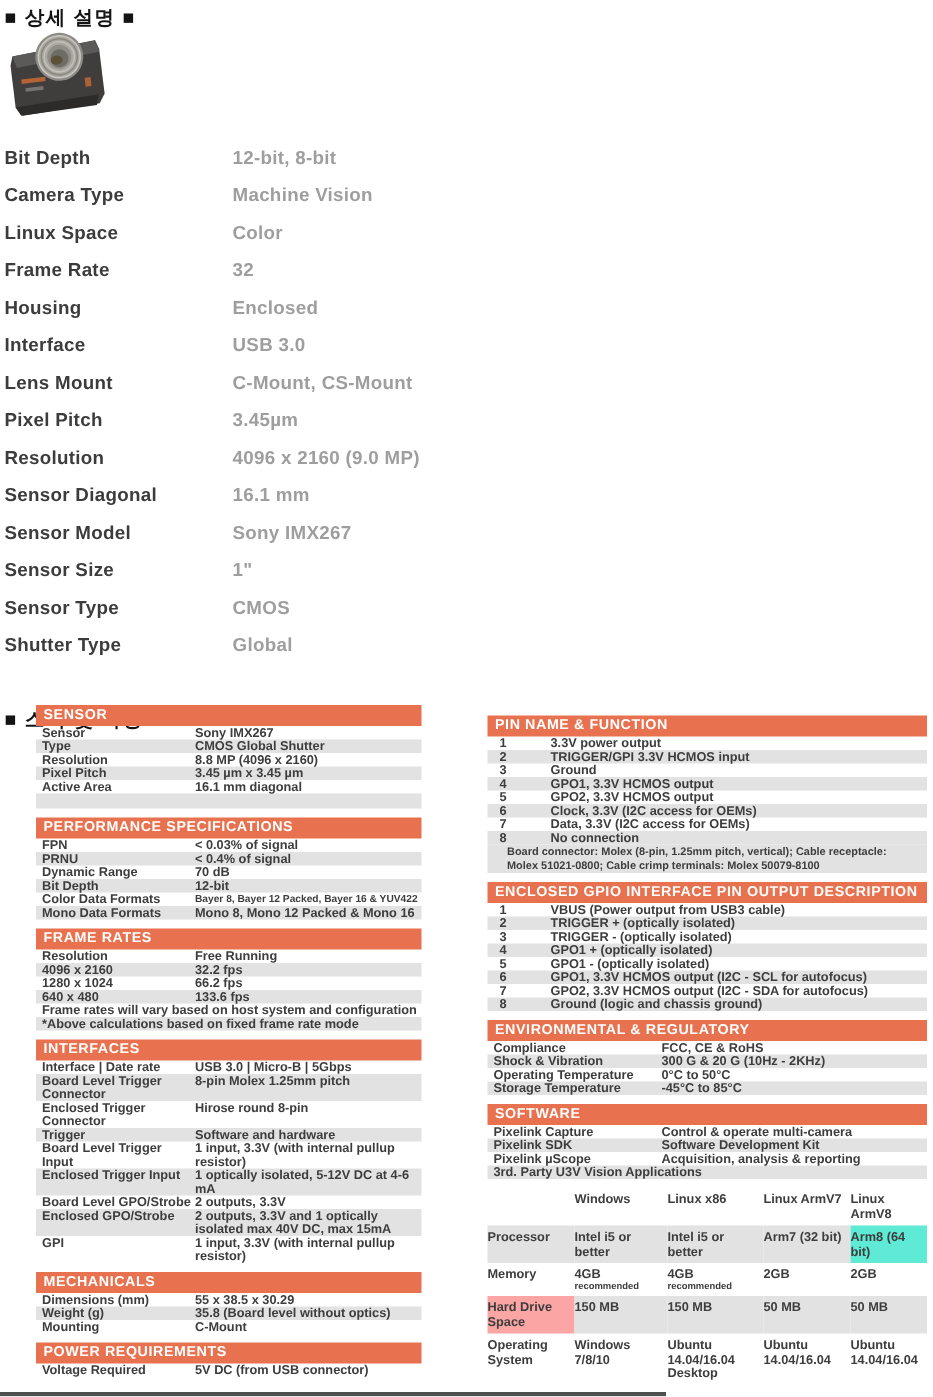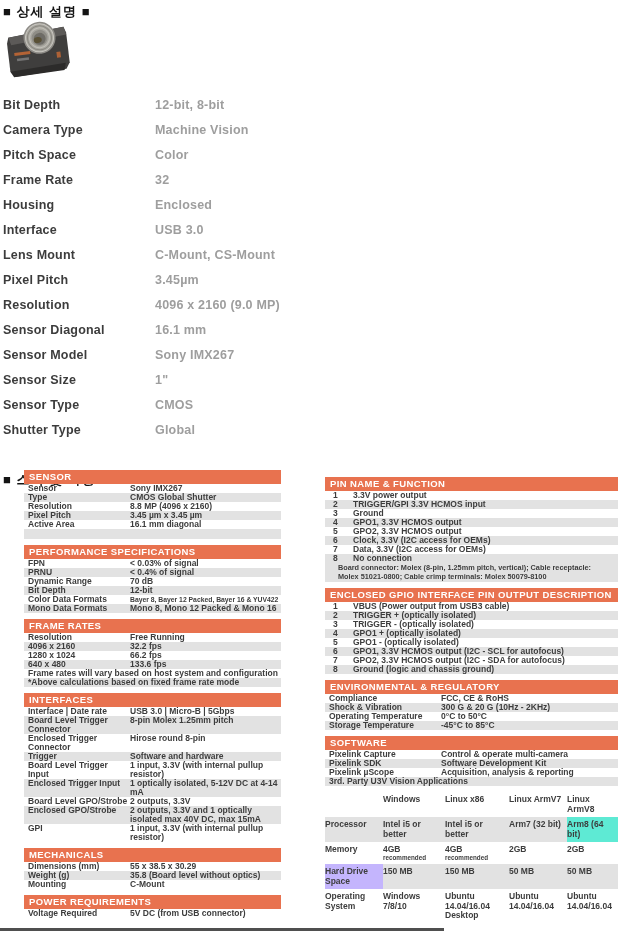--- a/index.html
+++ b/index.html
@@ -25,21 +25,21 @@
   .krow.alt{background:#e2e2e2;}
   .klabel{flex:0 0 106px;box-sizing:border-box;padding:0 2px 0 4px;}
   .col-right .klabel{flex:0 0 116px;}
   .kvalue{flex:1;padding-right:2px;}
   .kvalue.small{font-size:6.8px;}
   .krow.wide{display:block;padding-left:4px;}
   .krow.spacer{height:10px;}
   .pin-row{display:flex;font-size:8.5px;line-height:9px;font-weight:bold;color:#3d3d3d;}
   .pin-row.alt{background:#e2e2e2;}
   .pin-num{flex:0 0 28px;box-sizing:border-box;padding-left:8px;}
-  .pin-text{flex:1;}
+  .pin-text{flex:1;margin-left:14px;}
   .pin-note{background:#e2e2e2;font-size:7.3px;line-height:8.5px;font-weight:bold;
         color:#3d3d3d;padding:1px 13px;}
   
   .os-grid{display:grid;grid-template-columns:58px 62px 64px 58px 51px;}
   .os-cell{font-size:8.5px;line-height:9.5px;font-weight:bold;color:#3d3d3d;
         padding:3px 2px 3px 0;box-sizing:border-box;}
   .os-cell:first-child,.os-label{padding-left:0;}
   .os-cell .sub{display:block;font-size:6.3px;line-height:6.5px;font-weight:bold;}
   .bottom-divider{position:absolute;left:0;top:928px;width:444px;height:3px;background:#4f4f4f;}
 </style>
@@ -73,21 +73,21 @@
   <div class="quick-specs">
       <div class="qrow">
         <div class="qlabel">Bit Depth</div>
         <div class="qvalue">12-bit, 8-bit</div>
       </div>
       <div class="qrow">
         <div class="qlabel">Camera Type</div>
         <div class="qvalue">Machine Vision</div>
       </div>
       <div class="qrow">
-        <div class="qlabel">Pitch Space</div>
+        <div class="qlabel">Linux Space</div>
         <div class="qvalue">Color</div>
       </div>
       <div class="qrow">
         <div class="qlabel">Frame Rate</div>
         <div class="qvalue">32</div>
       </div>
       <div class="qrow">
         <div class="qlabel">Housing</div>
         <div class="qvalue">Enclosed</div>
       </div>
@@ -221,21 +221,21 @@
         <div class="krow alt">
           <div class="klabel">Trigger</div>
           <div class="kvalue">Software and hardware</div>
         </div>
         <div class="krow">
           <div class="klabel">Board Level Trigger Input</div>
           <div class="kvalue">1 input, 3.3V (with internal pullup resistor)</div>
         </div>
         <div class="krow alt">
           <div class="klabel">Enclosed Trigger Input</div>
-          <div class="kvalue">1 optically isolated, 5-12V DC at 4-14 mA</div>
+          <div class="kvalue">1 optically isolated, 5-12V DC at 4-6 mA</div>
         </div>
         <div class="krow">
           <div class="klabel">Board Level GPO/Strobe</div>
           <div class="kvalue">2 outputs, 3.3V</div>
         </div>
         <div class="krow alt">
           <div class="klabel">Enclosed GPO/Strobe</div>
           <div class="kvalue">2 outputs, 3.3V and 1 optically isolated max 40V DC, max 15mA</div>
         </div>
         <div class="krow">
@@ -383,21 +383,21 @@
           <div class="os-cell os-label" style="background: rgb(226, 226, 226);">Processor</div>
           <div class="os-cell" style="background: rgb(226, 226, 226);">Intel i5 or better</div>
           <div class="os-cell" style="background: rgb(226, 226, 226);">Intel i5 or better</div>
           <div class="os-cell" style="background: rgb(226, 226, 226);">Arm7 (32 bit)</div>
           <div class="os-cell" style="background: #5eead4;">Arm8 (64 bit)</div>
           <div class="os-cell os-label">Memory</div>
           <div class="os-cell">4GB<span class="sub">recommended</span></div>
           <div class="os-cell">4GB<span class="sub">recommended</span></div>
           <div class="os-cell">2GB</div>
           <div class="os-cell">2GB</div>
-          <div class="os-cell os-label" style="background: #c4b5fd;">Hard Drive Space</div>
+          <div class="os-cell os-label" style="background: #fca5a5;">Hard Drive Space</div>
           <div class="os-cell" style="background: rgb(226, 226, 226);">150 MB</div>
           <div class="os-cell" style="background: rgb(226, 226, 226);">150 MB</div>
           <div class="os-cell" style="background: rgb(226, 226, 226);">50 MB</div>
           <div class="os-cell" style="background: rgb(226, 226, 226);">50 MB</div>
           <div class="os-cell os-label">Operating System</div>
           <div class="os-cell">Windows 7/8/10</div>
           <div class="os-cell">Ubuntu 14.04/16.04 Desktop</div>
           <div class="os-cell">Ubuntu 14.04/16.04</div>
           <div class="os-cell">Ubuntu 14.04/16.04</div>
         </div>

